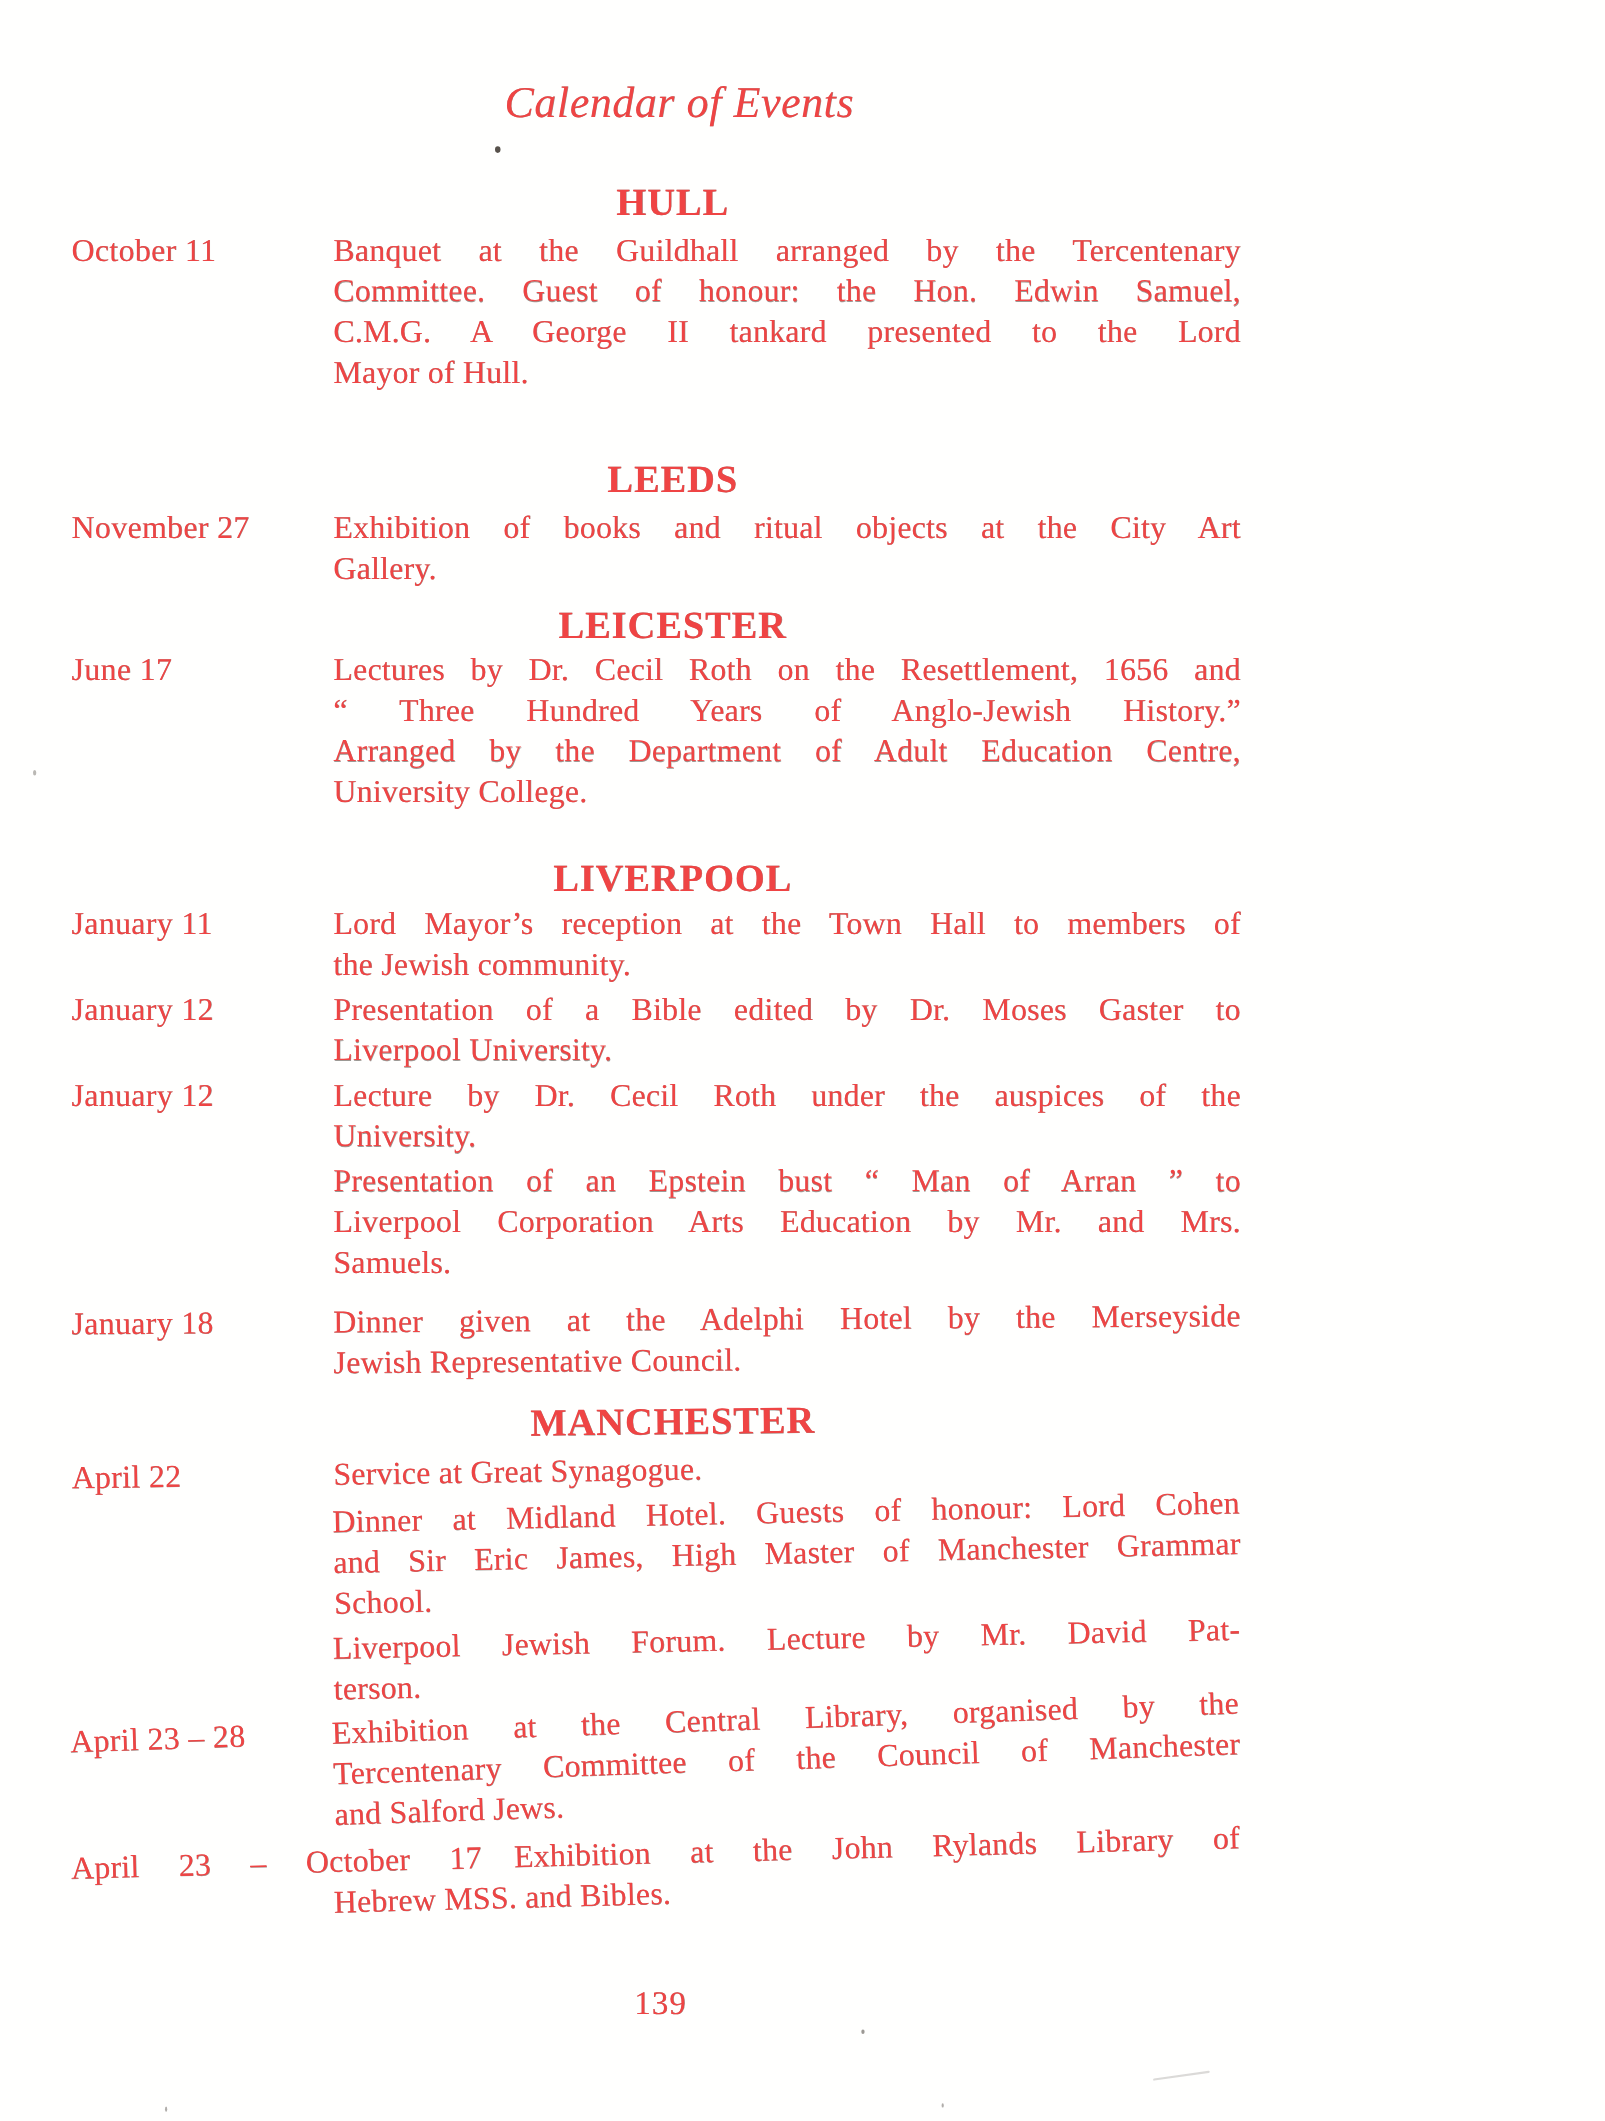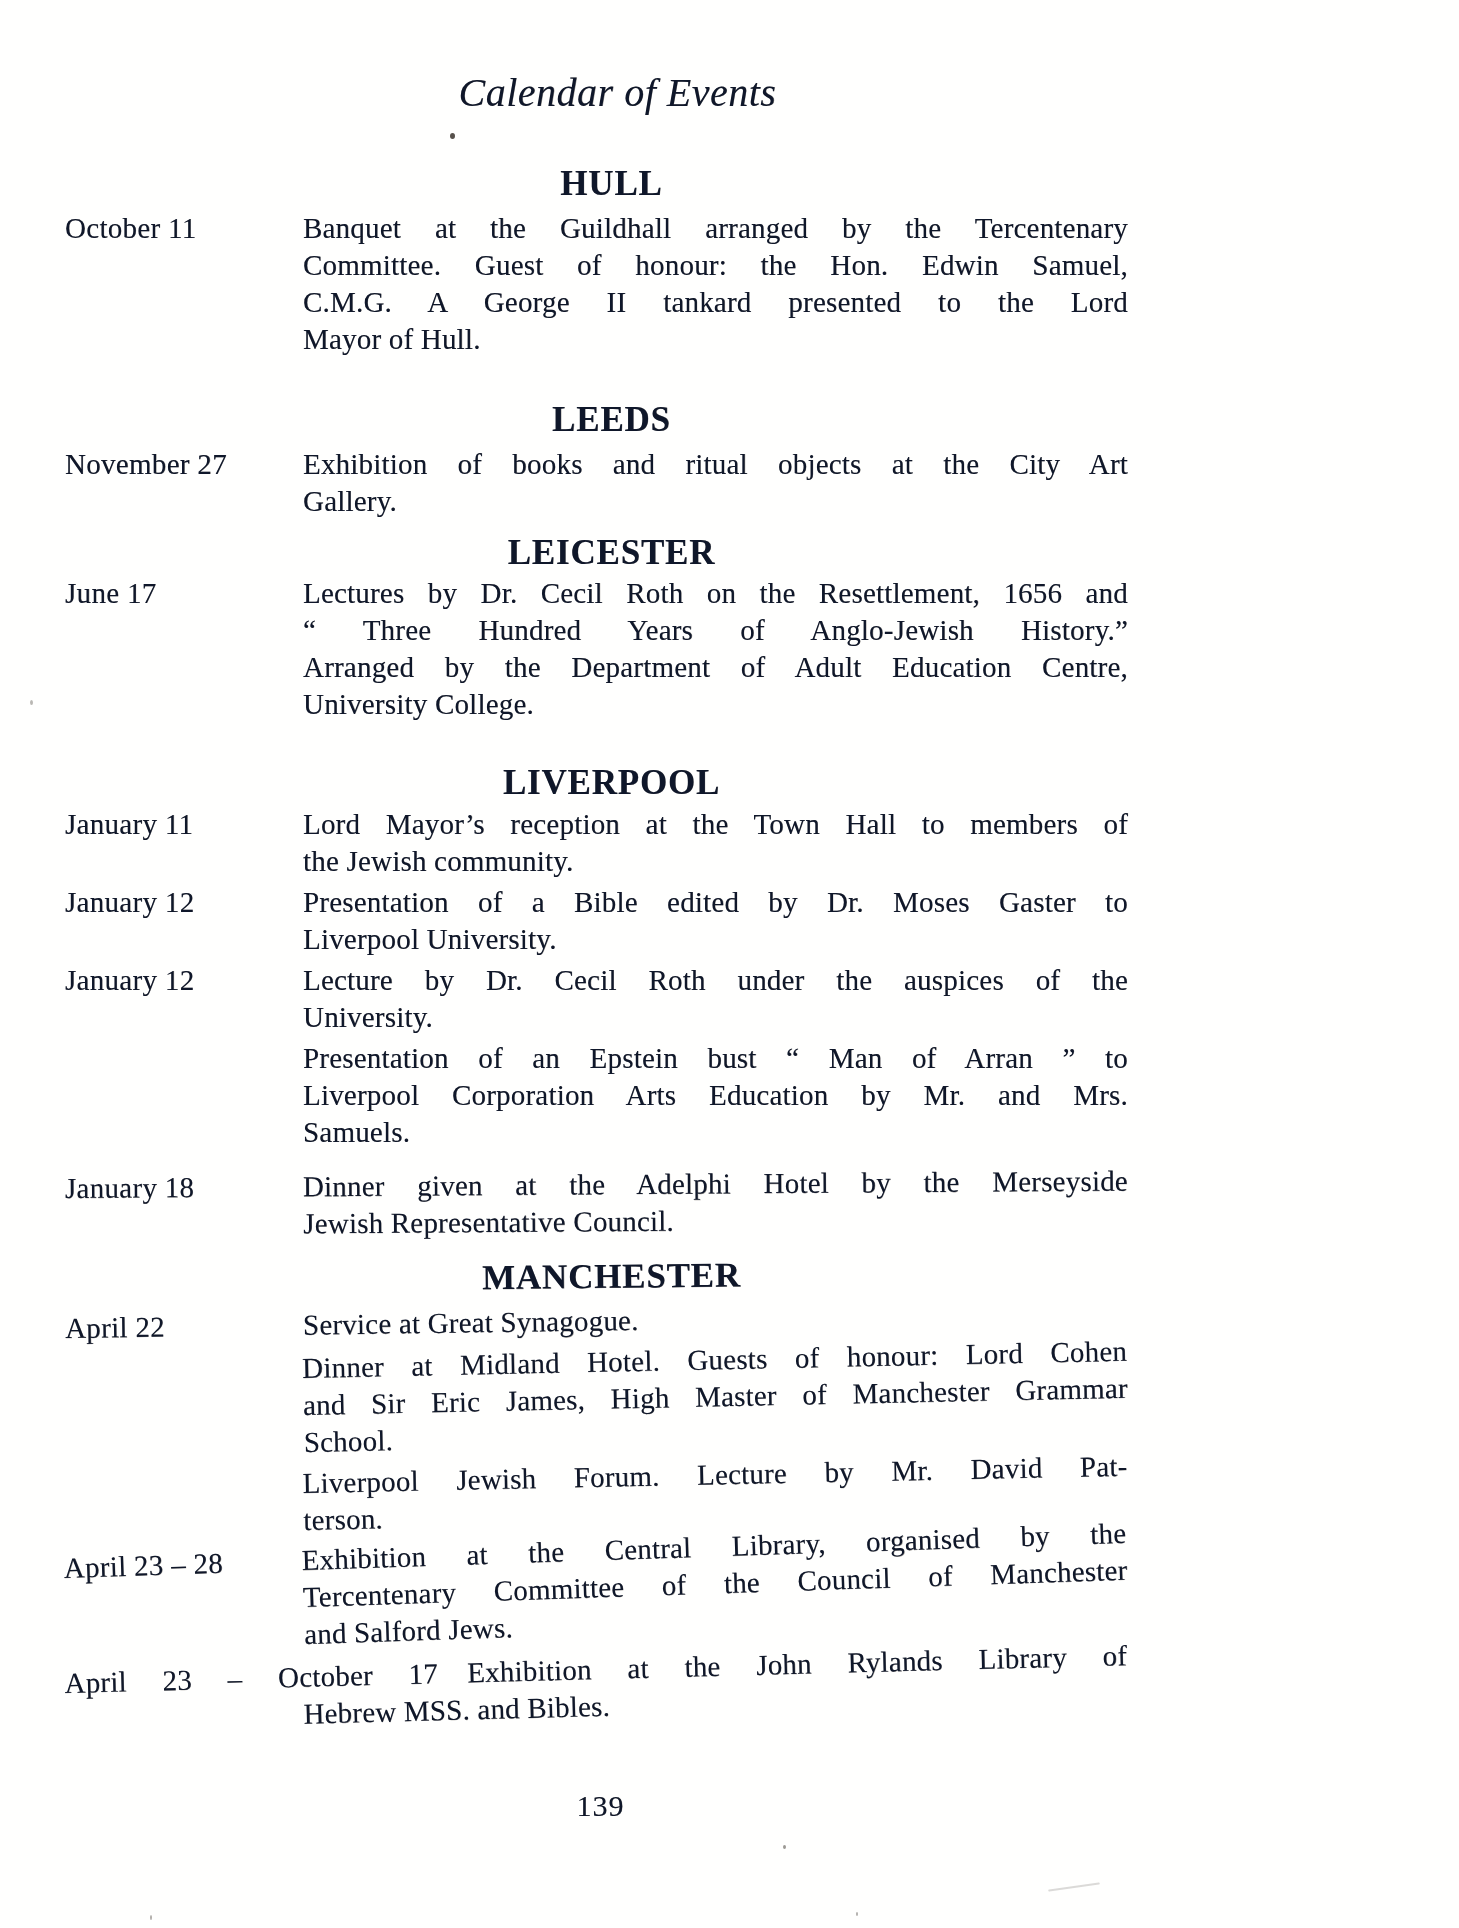--- a/index.html
+++ b/index.html
@@ -1,19 +1,19 @@
 <!DOCTYPE html>
 <html><head>
 <meta charset="utf-8">
 <style>
   * { margin:0; padding:0; box-sizing:border-box; }
   html,body { width:1459px; height:1928px; background:#ffffff; overflow:hidden; }
   .page {
     position:relative; width:1459px; height:1928px; background:#fffffe;
-    font-family:"Liberation Serif", serif; color:#0f172a;
+    font-family:"Liberation Serif", serif; color:#ef4444;
     text-shadow:0.3px 0.3px 0.6px rgba(35,28,20,0.45);
   }
   .content { position:absolute; left:65px; top:0; width:1063px; }
   .title {
     margin-top:66px; padding-left:42px;
     font-style:italic; font-weight:400; font-size:40px; line-height:54px;
     text-align:center; letter-spacing:0.5px;
   }
   .sec-heading {
     font-weight:700; font-size:35px; line-height:44px;
@@ -22,21 +22,21 @@
   .entry { display:flex; transform-origin:0 50%; }
   .date { flex:0 0 238px; width:238px; font-size:29px; line-height:37px; letter-spacing:0.3px; }
   .desc { flex:1; font-size:29px; line-height:37px; letter-spacing:0.2px; }
   .line { text-align:justify; text-align-last:justify; }
   .line.last { text-align-last:left; }
   .entry.date-inline .line2 { padding-left:238px; }
 
   
   .sec-hull .sec-heading { margin-top:42px; }
   .sec-hull .entry { margin-top:4px; }
-  .sec-leeds .sec-heading { margin-top:40px; }
+  .sec-leeds .sec-heading { margin-top:56px; }
   .sec-leeds .entry { margin-top:4px; }
   .sec-leicester .sec-heading { margin-top:11px; }
   .sec-liverpool .sec-heading { margin-top:38px; }
   .sec-liverpool .entry { margin-top:4px; }
   .sec-liverpool .entry:nth-of-type(1) { margin-top:1px; }
   .sec-liverpool .entry:nth-of-type(4) { }
   .sec-liverpool .entry:nth-of-type(5) { margin-top:19px; transform:rotate(-0.4deg); }
   .sec-manchester .sec-heading { margin-top:11px; transform:rotate(-0.6deg); }
   .sec-manchester .entry:nth-of-type(1) { margin-top:11px; transform:rotate(-0.8deg); }
   .sec-manchester .entry:nth-of-type(2) { margin-top:8px;  transform:rotate(-1.2deg); }

